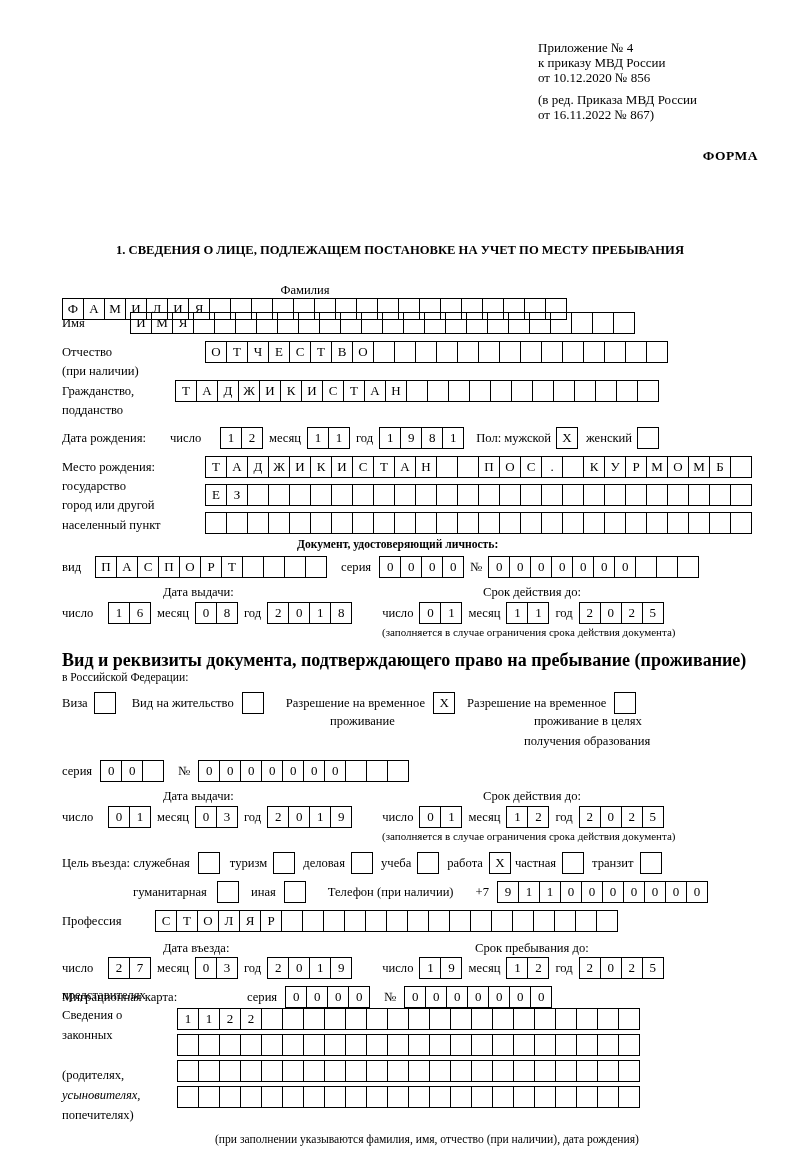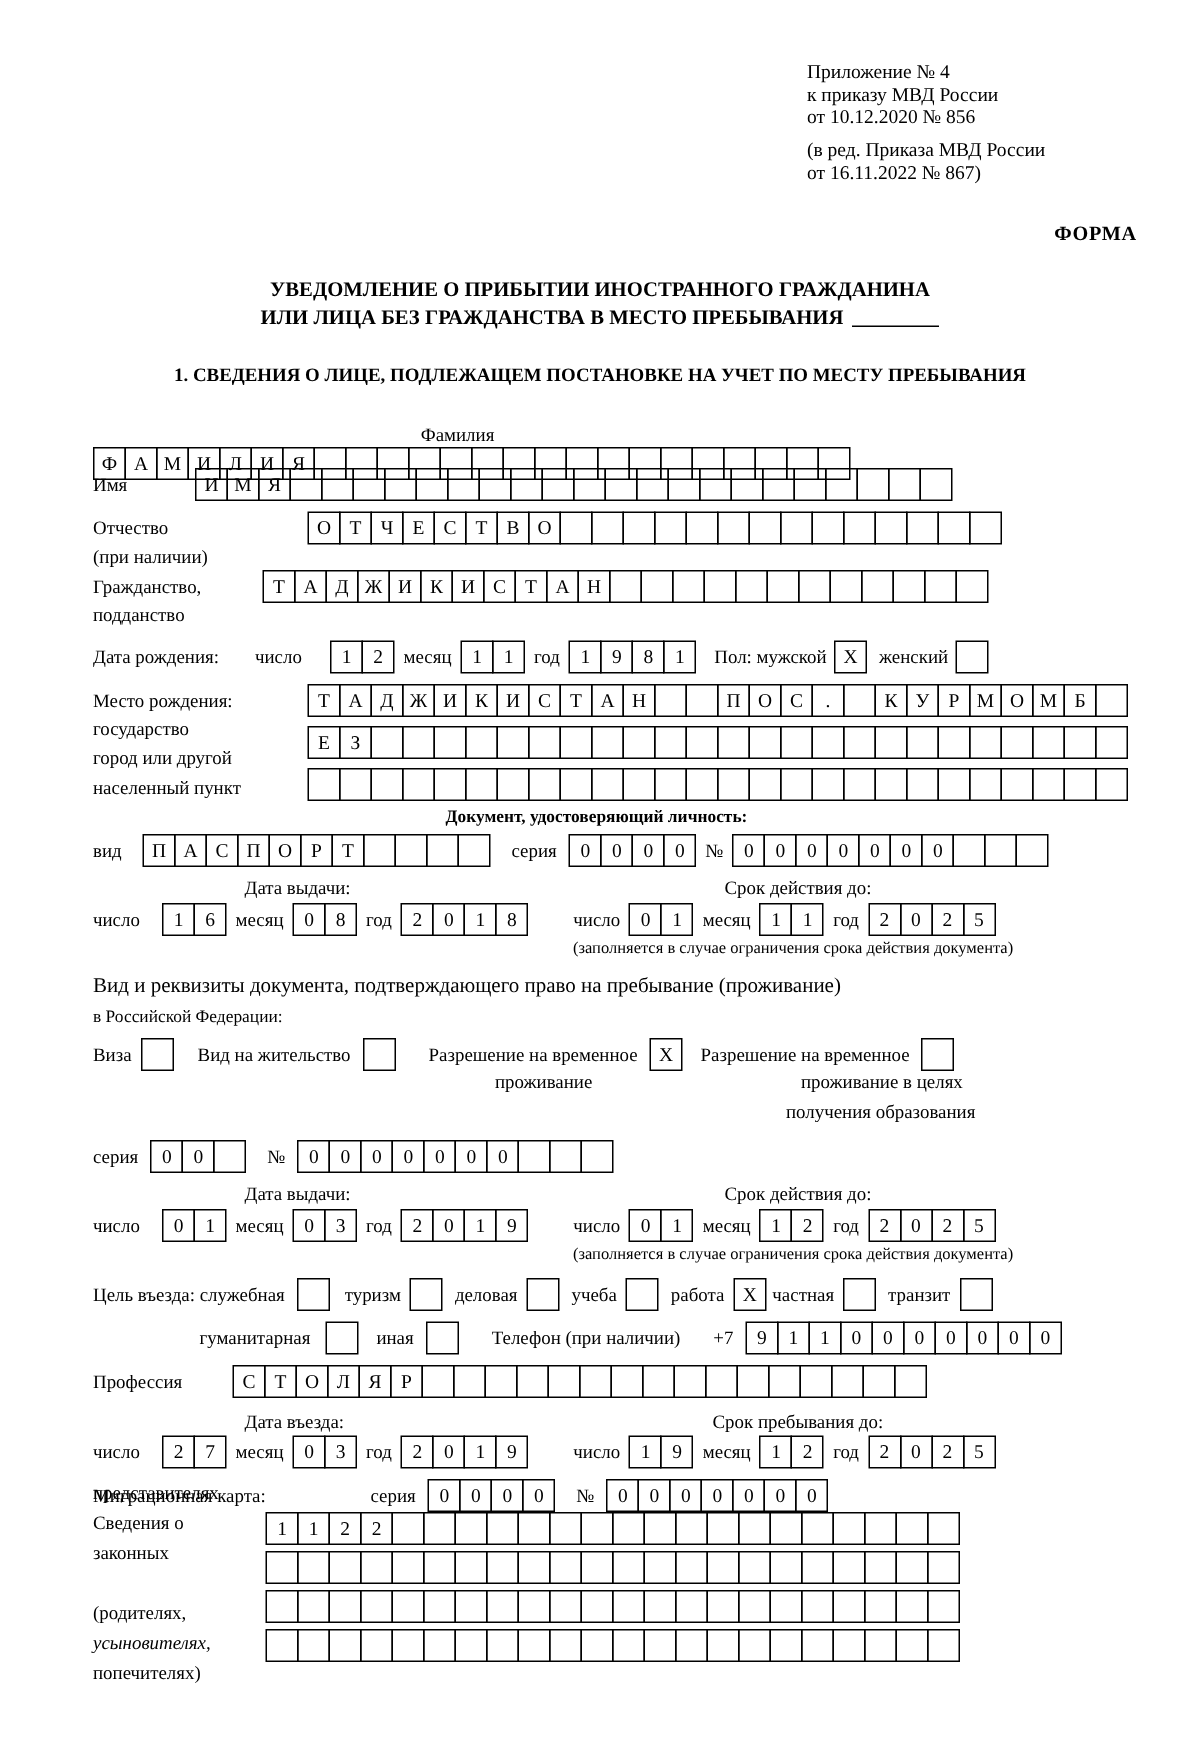--- a/index.html
+++ b/index.html
@@ -31,24 +31,20 @@
     <div>Приложение № 4</div>
     <div>к приказу МВД России</div>
     <div>от 10.12.2020 № 856</div>
     <div class="gap"></div>
     <div>(в ред. Приказа МВД России</div>
     <div>от 16.11.2022 № 867)</div>
   </div>
 
   <div class="forma">ФОРМА</div>
 
-  <div class="title">
-    <div>УВЕДОМЛЕНИЕ О ПРИБЫТИИ ИНОСТРАННОГО ГРАЖДАНИНА</div>
-    <div class="ln2"><span>ИЛИ ЛИЦА БЕЗ ГРАЖДАНСТВА В МЕСТО ПРЕБЫВАНИЯ</span><span class="under"></span></div>
-  </div>
 
   <div class="sect">1. СВЕДЕНИЯ О ЛИЦЕ, ПОДЛЕЖАЩЕМ ПОСТАНОВКЕ НА УЧЕТ ПО МЕСТУ ПРЕБЫВАНИЯ</div>
 
   <div class="row" style="left:62px;top:283px;flex-direction:column;">
     <span class="lbl" style="width:68px">Фамилия</span>
     <span class="cells" id="surname-cells">
         <span class="c">Ф</span>
         <span class="c">А</span>
         <span class="c">М</span>
         <span class="c">И</span>
@@ -356,21 +352,21 @@
     <span class="lbl" style="margin:0 6px">год</span>
     <span class="cells" id="dv-year">
         <span class="c">2</span>
         <span class="c">0</span>
         <span class="c">2</span>
         <span class="c">5</span>
       </span>
   </div>
   <div class="note" style="position:absolute;left:382px;top:626px;">(заполняется в случае ограничения срока действия документа)</div>
 
-  <div class="lbl" style="position:absolute;left:62px;top:650px;font-size:14px;">Вид и реквизиты документа, подтверждающего право на пребывание (проживание)</div>
+  <div class="lbl" style="position:absolute;left:62px;top:650px;font-size:18px;font-weight:bold;">Вид и реквизиты документа, подтверждающего право на пребывание (проживание)</div>
   <div class="lbl" style="position:absolute;left:62px;top:671px;font-size:11.6px;">в Российской Федерации:</div>
 
   <div class="row" style="left:62px;top:692px;">
     <span class="lbl">Виза</span>
     <span class="box" style="margin-left:6px"></span>
     <span class="lbl" style="margin-left:16px">Вид на жительство</span>
     <span class="box" style="margin-left:8px"></span>
     <span class="lbl" style="margin-left:22px">Разрешение на временное</span>
     <span class="box" style="margin-left:8px">X</span>
     <span class="lbl" style="margin-left:12px">Разрешение на временное</span>
@@ -675,14 +671,15 @@
         <span class="c"></span>
         <span class="c"></span>
         <span class="c"></span>
         <span class="c"></span>
         <span class="c"></span>
         <span class="c"></span>
         <span class="c"></span>
       </span>
   </div>
 
+  <div class="note" style="position:absolute;left:215px;top:1133px;font-size:11.6px;">(при заполнении указываются фамилия, имя, отчество (при наличии), дата рождения)</div>
 
 </div>
 
 </body></html>

